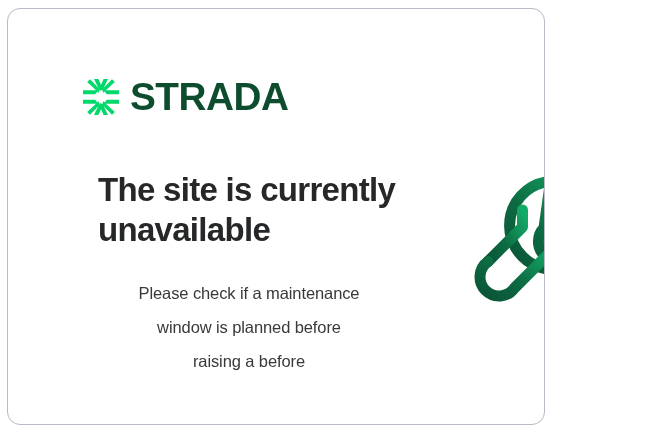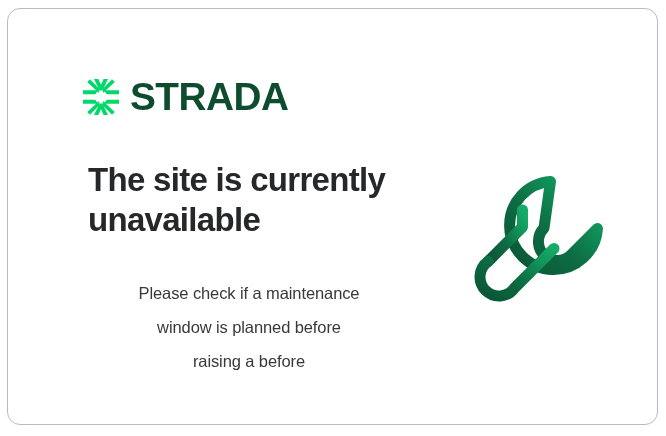--- a/index.html
+++ b/index.html
@@ -20,21 +20,21 @@
     width: 666px;
     height: 436px;
     background: #ffffff;
   }
 
   
   .card {
     position: absolute;
     left: 7px;
     top: 8px;
-    width: 651px;
+    width: 538px;
     height: 417px;
     box-sizing: border-box;
     background: #ffffff;
     border: 1px solid #b6bbc6;
     border-radius: 13px;
     overflow: hidden;
   }
 
   
   .logo-lockup {
@@ -67,21 +67,21 @@
   .headline {
     position: absolute;
     left: 80px;
     top: 151px;
     width: 330px;
     font-size: 33px;
     font-weight: bold;
     line-height: 1.20;
     letter-spacing: -0.7px;
     color: #262729;
-    margin: 0;
+    margin: 10px;
   }
 
   
   .body-copy {
     position: absolute;
     left: 81px;
     top: 268px;
     width: 320px;
     font-size: 16.5px;
     font-weight: normal;

